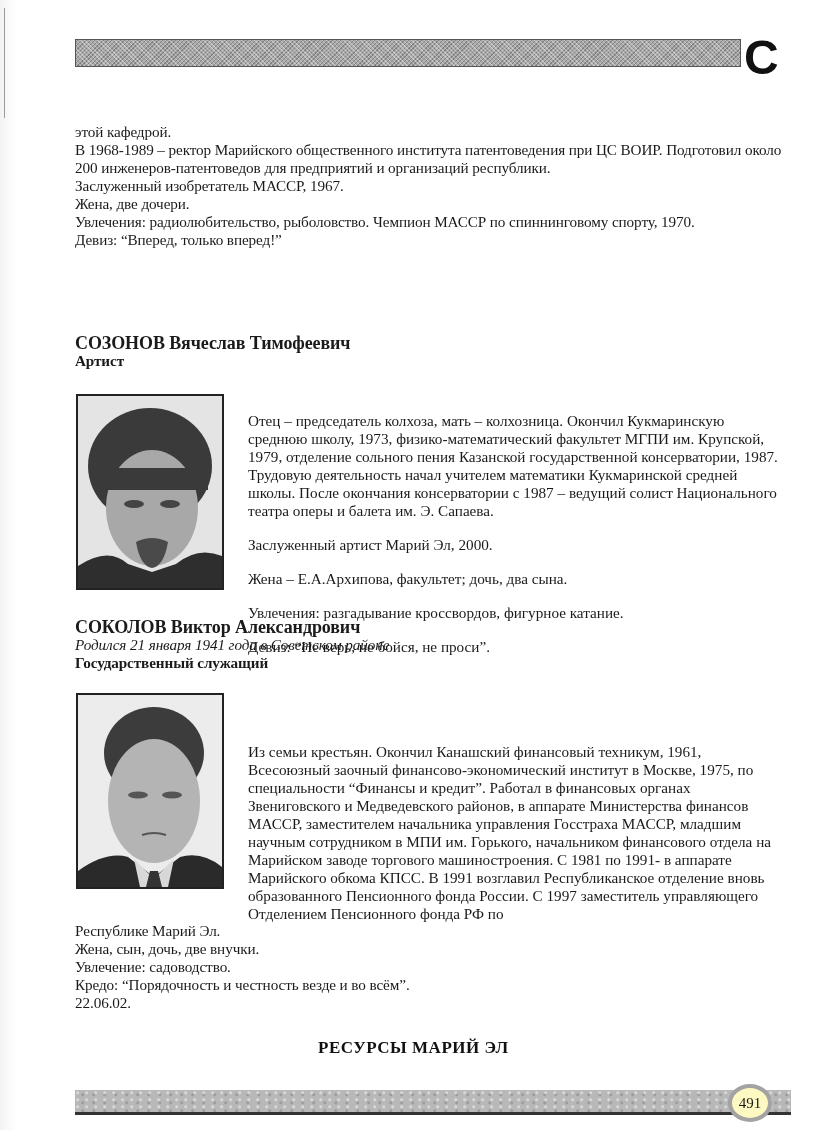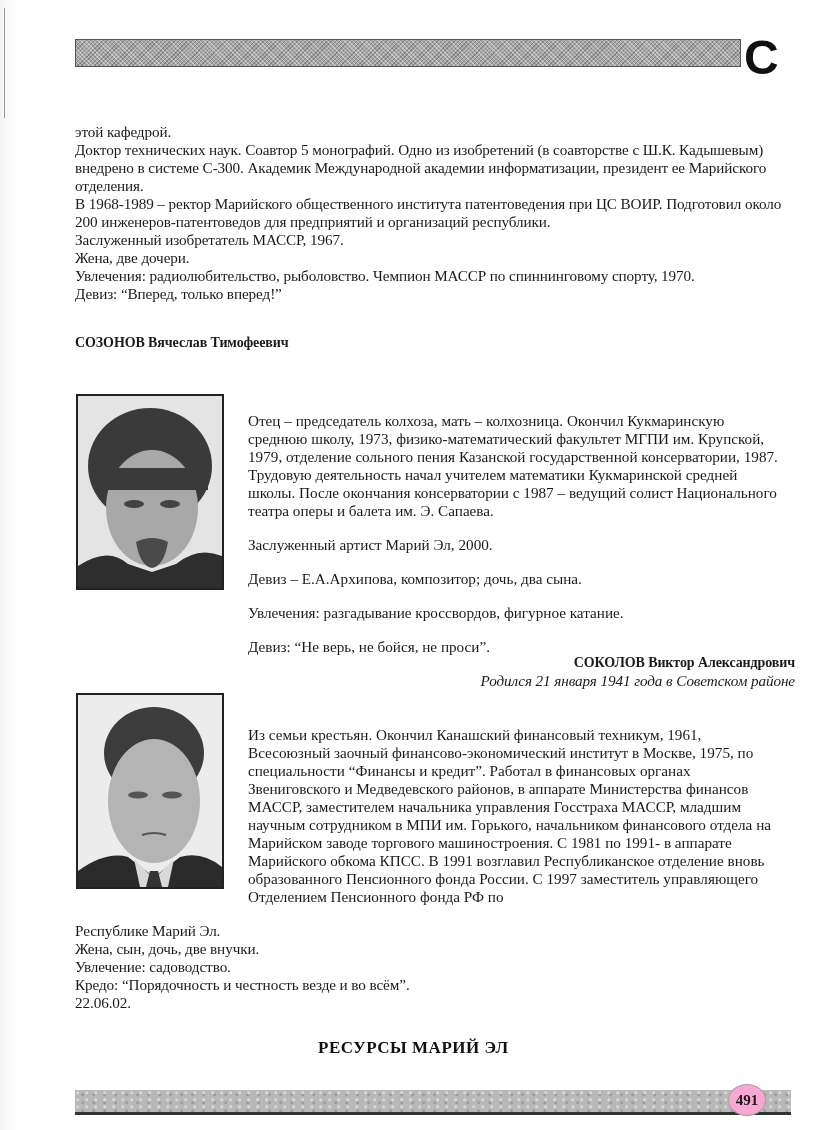--- a/index.html
+++ b/index.html
@@ -24,21 +24,21 @@
     }
     .section-letter {
       position: absolute; left: 744px; top: 30px; font-family: "Liberation Sans", "DejaVu Sans", sans-serif;
       font-weight: bold; font-size: 48px; line-height: 56px; color: #111;
     }
     .text-block {
       position: absolute; left: 75px; width: 720px;
       font-size: 15.2px; line-height: 18px; letter-spacing: -0.1px;
     }
     .text-block p { margin: 0; }
-    .entry-name { font-weight: bold; font-size: 14px; }
+    .entry-name { font-weight: bold; font-size: 18px; }
     .entry-birth { font-style: italic; }
     .entry-role { font-weight: bold; }
     .photo {
       position: absolute; width: 144px; height: 192px; border: 2px solid #222; background: #dcdcdc; overflow: hidden;
     }
     .photo svg { display: block; width: 100%; height: 100%; }
     .bio-right { position: absolute; left: 232px; width: 565px; font-size: 15.2px; line-height: 18px; }
     .bio-right p { margin: 16px; }
     .footer-band {
       position: absolute; left: 75px; top: 1090px; width: 716px; height: 22px;
@@ -48,83 +48,84 @@
         radial-gradient(circle at 70% 60%, rgba(0,0,0,0.15) 0 1px, transparent 2px);
       background-size: 9px 7px, 11px 8px;
       border-bottom: 3px solid #333;
     }
     .footer-title {
       position: absolute; left: 318px; top: 1038px; font-family: "Liberation Serif", serif; font-weight: bold;
       font-size: 17px; letter-spacing: 0.5px; color: #111; background: rgba(184,184,184,0.0);
     }
     .page-number {
       position: absolute; left: 728px; top: 1084px; width: 36px; height: 30px; border-radius: 50%;
-      background: #f9a8d4; border: 1px solid #a3a3a3; font-weight: bold; font-size: 15px;
+      background: #fef9c3; border: 4px solid #a3a3a3; font-weight: normal; font-size: 15px;
       display: flex; align-items: center; justify-content: center;
     }
   </style>
 </head>
 <body>
 
 <div class="page-edge"></div>
 
 <div class="header-band"></div>
 <div class="section-letter">С</div>
 
 <div class="text-block" style="top:82px;margin-top:41px;">
   <p>этой кафедрой.</p>
-  <p>Доктор технических наук. Соавтор 5 монографий. Одно из изобретений (в соавторстве с Ш.К. Кадышевым) внедрено в системе С-300. Академик Международной академии информатизации, президент ее Марийского отделения.</p>
   <p>В 1968-1989 – ректор Марийского общественного института патентоведения при ЦС ВОИР. Подготовил около 200 инженеров-патентоведов для предприятий и организаций республики.</p>
   <p>Заслуженный изобретатель МАССР, 1967.</p>
   <p>Жена, две дочери.</p>
   <p>Увлечения: радиолюбительство, рыболовство. Чемпион МАССР по спиннинговому спорту, 1970.</p>
   <p>Девиз: “Вперед, только вперед!”</p>
 </div>
 
 <div class="text-block" style="top:334px;">
   <p class="entry-name">СОЗОНОВ Вячеслав Тимофеевич</p>
+  <p class="entry-role">Артист</p>
 </div>
 <div class="photo" style="left:76px; top:394px;">
   <svg viewBox="0 0 144 192">
     <rect width="144" height="192" fill="#e4e4e4"></rect>
     <ellipse cx="72" cy="70" rx="62" ry="58" fill="#3a3a3a"></ellipse>
     <ellipse cx="74" cy="112" rx="46" ry="58" fill="#a8a8a8"></ellipse>
     <rect x="20" y="72" width="110" height="22" fill="#3a3a3a"></rect>
     <ellipse cx="56" cy="108" rx="10" ry="4" fill="#444"></ellipse>
     <ellipse cx="92" cy="108" rx="10" ry="4" fill="#444"></ellipse>
     <path d="M58 146 Q74 138 90 146 Q86 170 74 172 Q62 170 58 146Z" fill="#4a4a4a"></path>
     <path d="M0 192 L0 170 Q30 150 50 168 L74 176 L98 168 Q120 150 144 160 L144 192Z" fill="#2e2e2e"></path>
   </svg>
 </div>
 <div class="bio-right" style="top:396px;">
   <p>Отец – председатель колхоза, мать – колхозница. Окончил Кукмаринскую среднюю школу, 1973, физико-математический факультет МГПИ им. Крупской, 1979, отделение сольного пения Казанской государственной консерватории, 1987. Трудовую деятельность начал учителем математики Кукмаринской средней школы. После окончания консерватории с 1987 – ведущий солист Национального театра оперы и балета им. Э. Сапаева.</p>
   <p>Заслуженный артист Марий Эл, 2000.</p>
-  <p>Девиз – Е.А.Архипова, композитор; дочь, два сына.</p>
+  <p>Жена – Е.А.Архипова, факультет; дочь, два сына.</p>
   <p>Увлечения: разгадывание кроссвордов, фигурное катание.</p>
   <p>Девиз: “Не верь, не бойся, не проси”.</p>
 </div>
 
-<div class="text-block" style="top:654px;text-align:right;">
+<div class="text-block" style="top:618px;">
   <p class="entry-name">СОКОЛОВ Виктор Александрович</p>
   <p class="entry-birth">Родился 21 января 1941 года в Советском районе</p>
+  <p class="entry-role">Государственный служащий</p>
 </div>
 <div class="photo" style="left:76px; top:693px;">
   <svg viewBox="0 0 144 192">
     <rect width="144" height="192" fill="#ececec"></rect>
     <ellipse cx="76" cy="58" rx="50" ry="46" fill="#3c3c3c"></ellipse>
     <ellipse cx="76" cy="106" rx="46" ry="62" fill="#b4b4b4"></ellipse>
     <ellipse cx="60" cy="100" rx="10" ry="3.5" fill="#555"></ellipse>
     <ellipse cx="94" cy="100" rx="10" ry="3.5" fill="#555"></ellipse>
     <path d="M64 140 Q76 136 88 140" stroke="#555" stroke-width="2" fill="none"></path>
     <path d="M0 192 L0 176 Q28 156 50 162 L76 182 L102 162 Q124 156 144 172 L144 192Z" fill="#2a2a2a"></path>
     <path d="M56 164 L76 184 L96 164 L90 192 L62 192Z" fill="#d8d8d8"></path>
     <path d="M72 176 L80 176 L84 192 L68 192Z" fill="#333"></path>
   </svg>
 </div>
-<div class="bio-right" style="top:710px; width:560px;">
+<div class="bio-right" style="top:727px; width:560px;">
   <p>Из семьи крестьян. Окончил Канашский финансовый техникум, 1961, Всесоюзный заочный финансово-экономический институт в Москве, 1975, по специальности “Финансы и кредит”. Работал в финансовых органах Звениговского и Медведевского районов, в аппарате Министерства финансов МАССР, заместителем начальника управления Госстраха МАССР, младшим научным сотрудником в МПИ им. Горького, начальником финансового отдела на Марийском заводе торгового машиностроения. С 1981 по 1991- в аппарате Марийского обкома КПСС. В 1991 возглавил Республиканское отделение вновь образованного Пенсионного фонда России. С 1997 заместитель управляющего Отделением Пенсионного фонда РФ по</p>
 </div>
 <div class="text-block" style="top:906px;margin-top:16px;">
   <p>Республике Марий Эл.</p>
   <p>Жена, сын, дочь, две внучки.</p>
   <p>Увлечение: садоводство.</p>
   <p>Кредо: “Порядочность и честность везде и во всём”.</p>
   <p>22.06.02.</p>
 </div>
 

